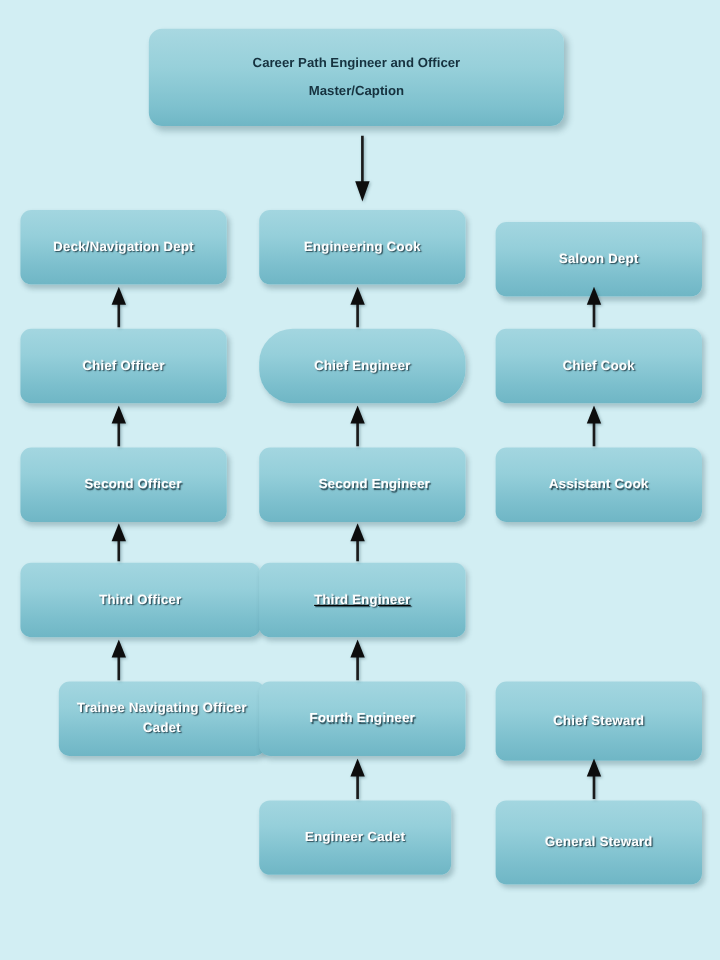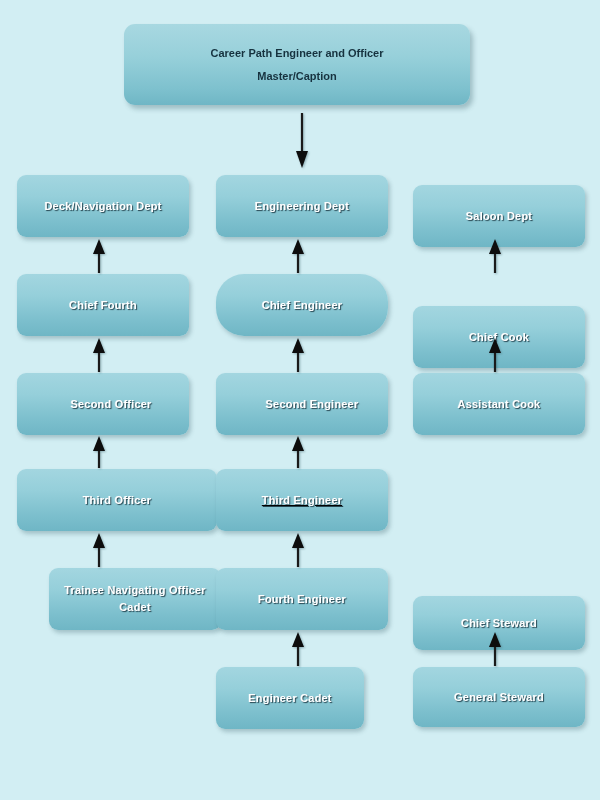--- a/index.html
+++ b/index.html
@@ -87,21 +87,21 @@
     <svg width="14" height="56" viewBox="0 0 14 56">
       <line x1="7" y1="0" x2="7" y2="42" stroke="#1a1a1a" stroke-width="2.2"></line>
       <polygon points="7,55 1,38 13,38" fill="#0d0d0d"></polygon>
     </svg>
   </div>
 
   <div class="node" style="left:17px; top:175px; width:172px; height:62px;">
     <span class="label">Deck/Navigation Dept</span>
   </div>
   <div class="node" style="left:17px; top:274px; width:172px; height:62px;">
-    <span class="label">Chief Fourth</span>
+    <span class="label">Chief Officer</span>
   </div>
   <div class="node" style="left:17px; top:373px; width:172px; height:62px;padding-left:16px;">
     <span class="label">Second Officer</span>
   </div>
   <div class="node" style="left:17px; top:469px; width:200px; height:62px;">
     <span class="label">Third Officer</span>
   </div>
   <div class="node" style="left:17px; top:568px; width:172px; height:62px;margin-left:32px;">
     <span class="label">Trainee Navigating Officer Cadet</span>
   </div>
@@ -125,35 +125,35 @@
     </svg>
   </div>
   <div class="arrow" style="left:92px; top:533px; height:34px;">
     <svg width="14" height="34" viewBox="0 0 14 34">
       <line x1="7" y1="34" x2="7" y2="12" stroke="#1a1a1a" stroke-width="2.2"></line>
       <polygon points="7,0 1,15 13,15" fill="#0d0d0d"></polygon>
     </svg>
   </div>
 
   <div class="node" style="left:216px; top:175px; width:172px; height:62px;">
-    <span class="label">Engineering Dept</span>
+    <span class="label">Engineering Cook</span>
   </div>
   <div class="node" style="left:216px; top:274px; width:172px; height:62px;border-radius:28px;">
     <span class="label">Chief Engineer</span>
   </div>
   <div class="node" style="left:216px; top:373px; width:172px; height:62px;padding-left:20px;">
     <span class="label">Second Engineer</span>
   </div>
   <div class="node" style="left:216px; top:469px; width:172px; height:62px;text-decoration:underline;">
     <span class="label">Third Engineer</span>
   </div>
   <div class="node" style="left:216px; top:568px; width:172px; height:62px;text-align:center;">
     <span class="label">Fourth Engineer</span>
   </div>
-  <div class="node" style="left:216px; top:667px; width:148px; height:62px;">
+  <div class="node" style="left:216px; top:667px; width:160px; height:62px;">
     <span class="label">Engineer Cadet</span>
   </div>
 
   <div class="arrow" style="left:291px; top:239px; height:34px;">
     <svg width="14" height="34" viewBox="0 0 14 34">
       <line x1="7" y1="34" x2="7" y2="12" stroke="#1a1a1a" stroke-width="2.2"></line>
       <polygon points="7,0 1,15 13,15" fill="#0d0d0d"></polygon>
     </svg>
   </div>
   <div class="arrow" style="left:291px; top:338px; height:34px;">
@@ -177,30 +177,30 @@
   <div class="arrow" style="left:291px; top:632px; height:34px;">
     <svg width="14" height="34" viewBox="0 0 14 34">
       <line x1="7" y1="34" x2="7" y2="12" stroke="#1a1a1a" stroke-width="2.2"></line>
       <polygon points="7,0 1,15 13,15" fill="#0d0d0d"></polygon>
     </svg>
   </div>
 
   <div class="node" style="left:413px; top:175px; width:172px; height:62px;margin-top:10px;">
     <span class="label">Saloon Dept</span>
   </div>
-  <div class="node" style="left:413px; top:274px; width:172px; height:62px;margin-top:32px;">
+  <div class="node" style="left:413px; top:274px; width:172px; height:62px;">
     <span class="label">Chief Cook</span>
   </div>
   <div class="node" style="left:413px; top:373px; width:172px; height:62px;">
     <span class="label">Assistant Cook</span>
   </div>
-  <div class="node" style="left:413px; top:568px; width:172px; height:54px;margin-top:28px;">
+  <div class="node" style="left:413px; top:568px; width:172px; height:66px;">
     <span class="label">Chief Steward</span>
   </div>
-  <div class="node" style="left:413px; top:667px; width:172px; height:60px;">
+  <div class="node" style="left:413px; top:667px; width:172px; height:70px;">
     <span class="label">General Steward</span>
   </div>
 
   <div class="arrow" style="left:488px; top:239px; height:34px;">
     <svg width="14" height="34" viewBox="0 0 14 34">
       <line x1="7" y1="34" x2="7" y2="12" stroke="#1a1a1a" stroke-width="2.2"></line>
       <polygon points="7,0 1,15 13,15" fill="#0d0d0d"></polygon>
     </svg>
   </div>
   <div class="arrow" style="left:488px; top:338px; height:34px;">

